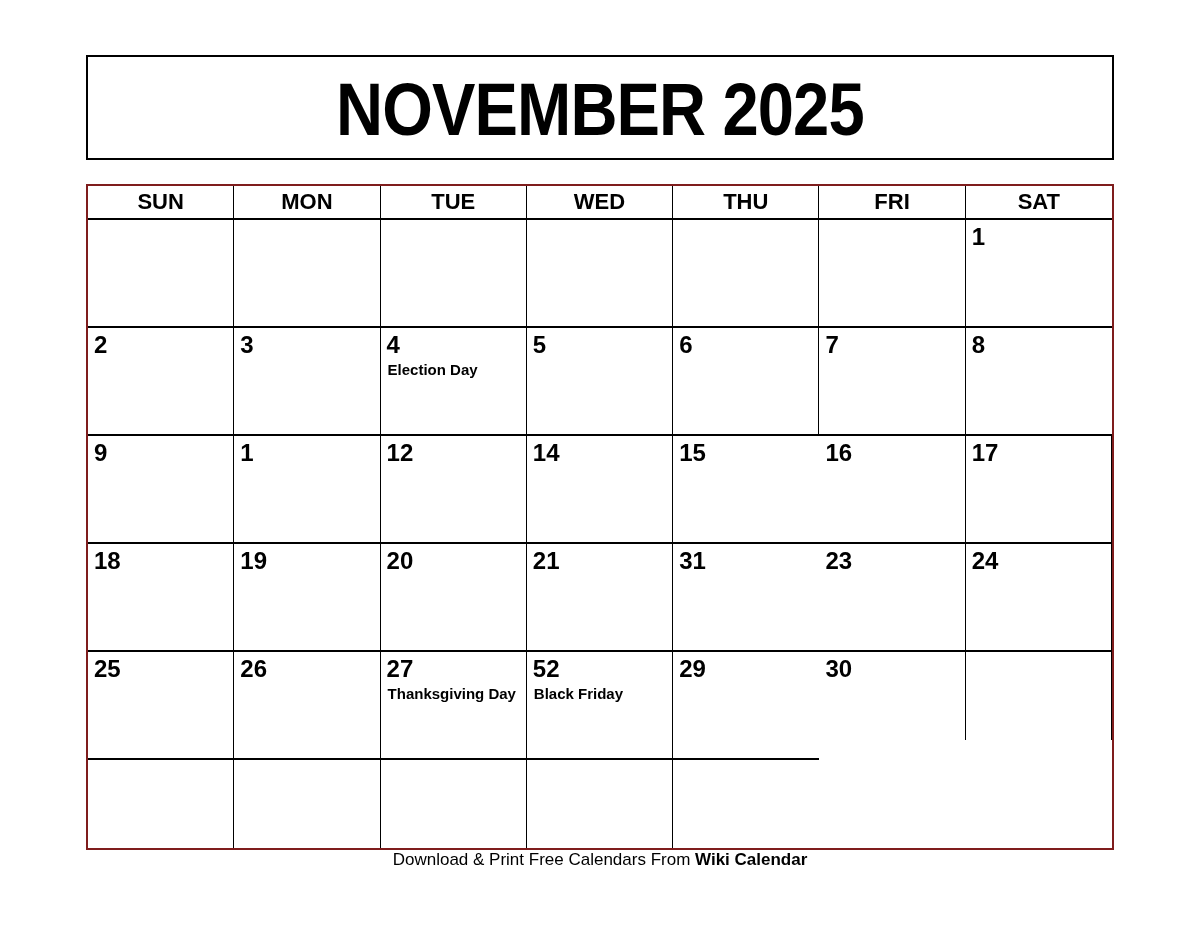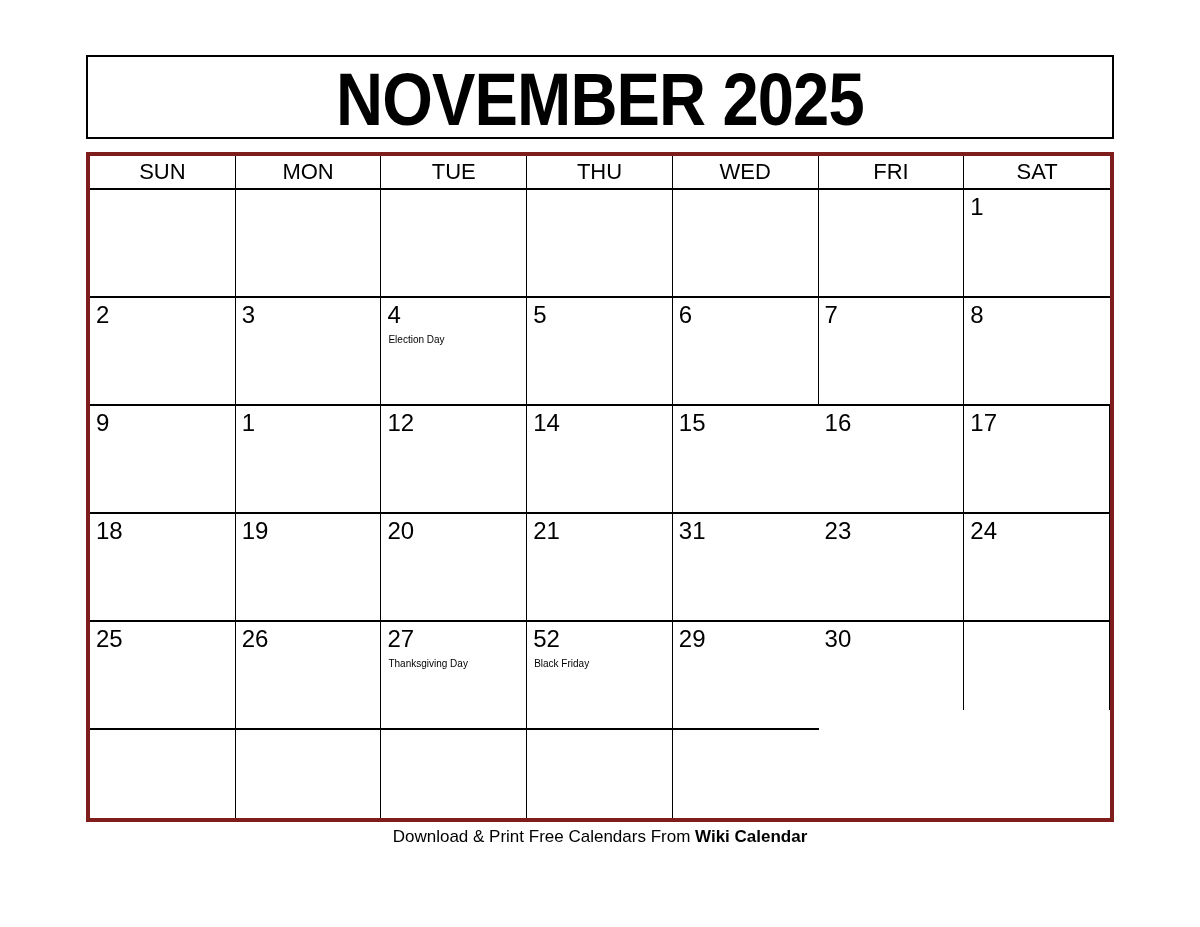--- a/index.html
+++ b/index.html
@@ -8,40 +8,41 @@
     width: 1200px; height: 927px;
     font-family: "Liberation Sans", sans-serif;
     color: #000000;
     overflow: hidden;
   }
   .calendar {
     width: 1028px;
     margin: 55px auto 0 auto;
   }
   .title-box {
-    height: 84px;
+    height: 105px;
     border: 2px solid #000;
     display: flex;
     align-items: center;
     justify-content: center;
-    margin-bottom: 13px;
+    margin-bottom: 24px;
     padding-top: 4px;
   }
   .title {
     font-size: 74px;
     font-weight: bold;
     white-space: nowrap;
     transform: scaleX(0.88);
     transform-origin: center;
     letter-spacing: -1px;
   }
   .grid {
-    border: 4px solid #7f1d1d;
+    border: 2px solid #7f1d1d;
     display: grid;
     grid-template-columns: repeat(7, 1fr);
+    font-weight: bold;
   }
   .wd {
     height: 34px;
     border-right: 1px solid #000;
     border-bottom: 2px solid #000;
     display: flex;
     align-items: center;
     justify-content: center;
     font-size: 22px;
   }
@@ -55,48 +56,47 @@
   }
   .cell.col7 { border-right: none; }
   .cell.rowlast { border-bottom: none; height: 88px; }
   .num {
     display: block;
     font-size: 24px;
     line-height: 30px;
   }
   .event {
     display: block;
-    font-size: 10px;
+    font-size: 15px;
     line-height: 19px;
     padding-left: 1px;
     white-space: nowrap;
   }
   .footer {
     text-align: center;
-    margin-top: 5px;
     font-size: 17px;
     line-height: 20px;
   }
   .footer .brand { font-weight: bold; }
 </style>
 </head>
 <body>
 
 <div class="calendar">
 
   <div class="title-box">
     <div class="title">NOVEMBER 2025</div>
   </div>
 
   <div class="grid">
     <div class="wd">SUN</div>
     <div class="wd">MON</div>
     <div class="wd">TUE</div>
+    <div class="wd">WED</div>
     <div class="wd">THU</div>
-    <div class="wd">WED</div>
     <div class="wd">FRI</div>
     <div class="wd col7">SAT</div>
 
     <div class="cell">
         <span class="num"></span>
         <span class="event"></span>
       </div>
     <div class="cell">
         <span class="num"></span>
         <span class="event"></span>

